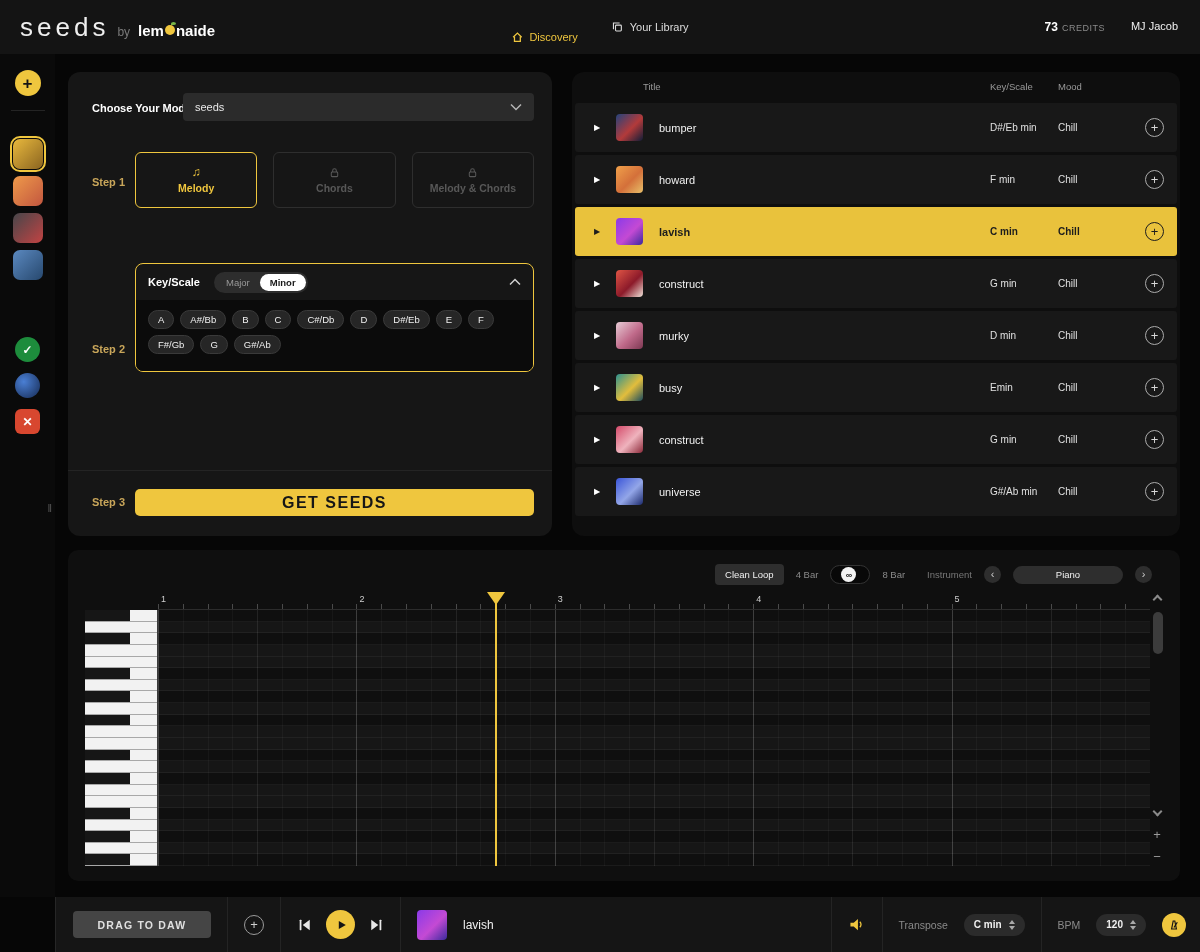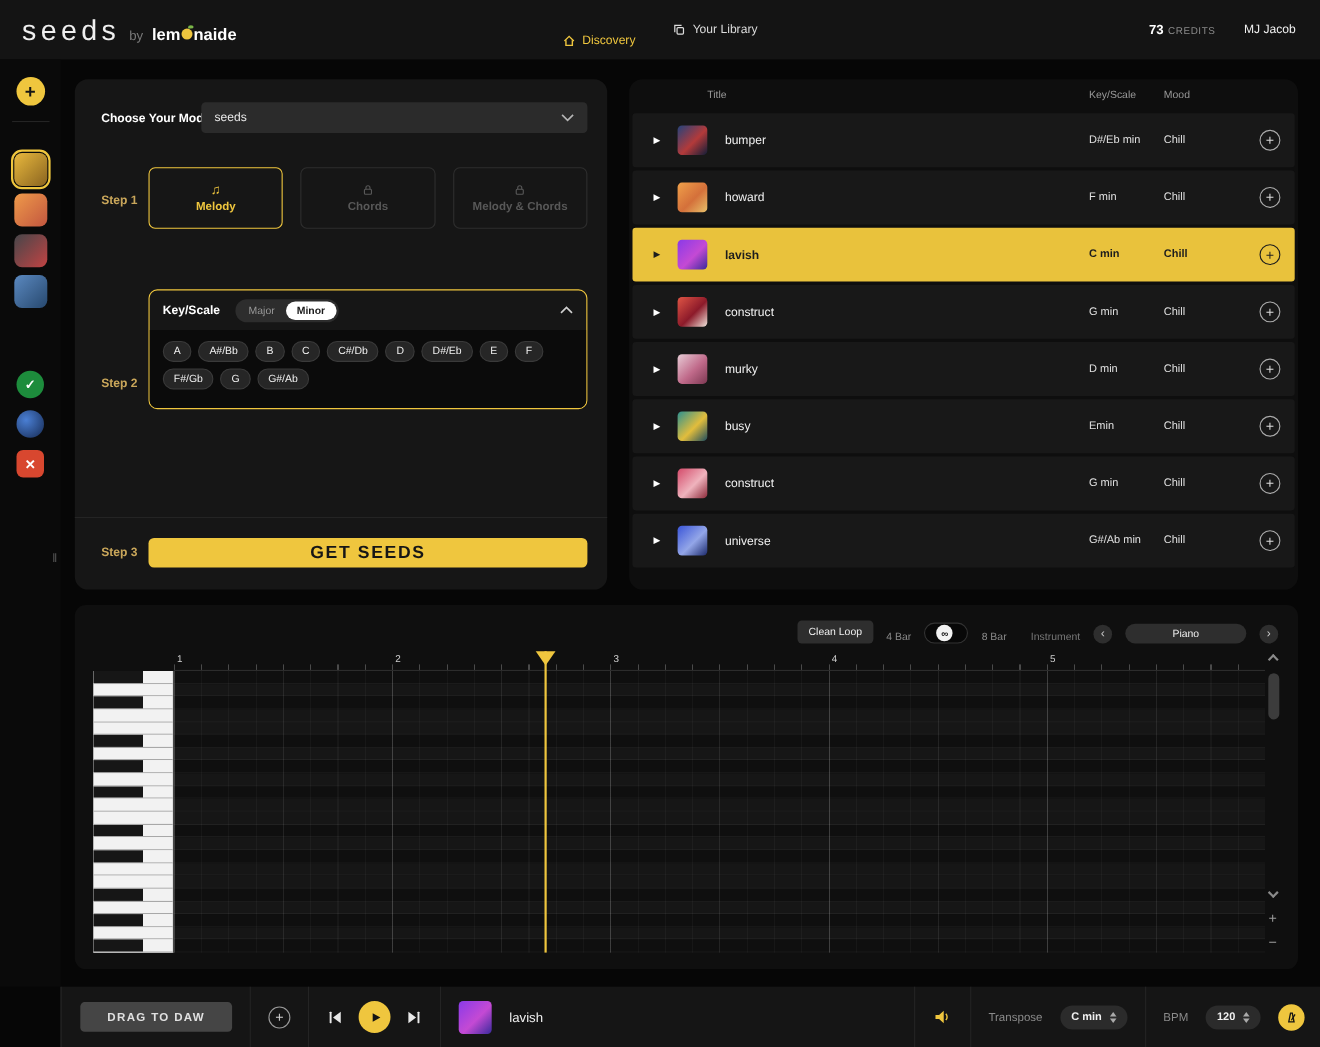--- a/index.html
+++ b/index.html
@@ -11,21 +11,21 @@
   .logo-wrap { display:flex; align-items:baseline; gap:8px; margin-left:20px; }
   .logo-main { font-size:26px; color:#efefef; letter-spacing:4px; font-weight:400; }
   .logo-by { font-size:12px; color:#7a7a7a; }
   .logo-brand { font-size:15px; font-weight:700; color:#fff; display:flex; align-items:center; }
   .lemon-dot { width:10px; height:10px; background:#EFC63E; border-radius:50%; display:inline-block; margin:0 1px; position:relative; top:0px; }
   .lemon-dot::after { content:""; position:absolute; top:-3px; left:6px; width:5px; height:3px; background:#7ab648; border-radius:50% 50% 50% 0; }
   .header-nav { position:absolute; left:50%; transform:translateX(-50%); display:flex; gap:34px; }
   .nav-item { display:flex; align-items:center; gap:6px; font-size:11px; color:#dcdcdc; cursor:pointer; }
   .nav-item.active { color:#EFC63E;margin-top:20px; }
   .nav-icon { display:flex; align-items:center; }
-  .header-right { margin-left:auto; display:flex; align-items:center; gap:26px; margin-right:22px; }
+  .header-right { margin-left:auto; display:flex; align-items:flex-start; gap:26px; margin-right:22px; }
   .credits { font-size:12px; font-weight:700; color:#fff; }
   .credits-unit { font-size:9px; color:#8a8a8a; font-weight:400; margin-left:4px; letter-spacing:0.5px; }
   .username { font-size:11px; color:#f0f0f0; }
 
   
   .sidebar { position:absolute; top:54px; left:0; width:55px; height:843px; background:#0a0a0a; display:flex; flex-direction:column; align-items:center; }
   .plus-btn { width:26px; height:26px; border-radius:50%; background:#EFC63E; color:#141414; font-size:17px; font-weight:700; display:flex; align-items:center; justify-content:center; margin-top:16px; line-height:1; }
   .side-sep { width:34px; height:1px; background:#242424; margin:14px 0 28px; }
   .side-icon { width:30px; height:30px; border-radius:7px; margin-bottom:7px; }
   .side-icon.active { outline:2px solid #EFC63E; outline-offset:1px; }
@@ -68,21 +68,21 @@
   .row-art { width:27px; height:27px; border-radius:4px; margin-left:10px; flex:none; }
   .row-title { margin-left:16px; font-size:11px; color:#f0f0f0; }
   .row-key { position:absolute; left:415px; font-size:10px; color:#e0e0e0; }
   .row-mood { position:absolute; left:483px; font-size:10px; color:#e0e0e0; }
   .lib-row.active .row-title, .lib-row.active .row-key, .lib-row.active .row-mood { color:#1d1d1d; font-weight:700; }
   .row-plus { position:absolute; right:13px; width:19px; height:19px; border:1.4px solid #ababab; border-radius:50%; display:flex; align-items:center; justify-content:center; font-size:13px; color:#d8d8d8; line-height:1; }
   .lib-row.active .row-plus { border-color:#1d1d1d; color:#1d1d1d; }
 
   
   .piano-panel { position:absolute; left:68px; top:550px; width:1112px; height:331px; background:#0f0f0f; border-radius:10px; }
-  .pr-controls { position:absolute; top:14px; right:18px; display:flex; align-items:flex-end; gap:12px;padding-left:12px; }
+  .pr-controls { position:absolute; top:14px; right:28px; display:flex; align-items:center; gap:12px;padding-left:12px; }
   .clean-loop { background:#2e2e2e; border-radius:4px; padding:5px 10px; font-size:9.5px; color:#f0f0f0; cursor:pointer; }
   .loop-label { font-size:9.5px; color:#8a8a8a; }
   .loop-toggle { width:40px; height:19px; background:#080808; border:1px solid #333; border-radius:10px; position:relative; cursor:pointer; }
   .loop-knob { position:absolute; left:10px; top:1px; width:15px; height:15px; background:#f2f2f2; border-radius:50%; display:flex; align-items:center; justify-content:center; font-size:9px; color:#111; font-weight:700; }
   .instr-label { font-size:9.5px; color:#777; margin-left:10px; }
   .instr-arrow { width:17px; height:17px; border-radius:50%; background:#2e2e2e; display:flex; align-items:center; justify-content:center; color:#ccc; font-size:11px; cursor:pointer; line-height:1; }
   .instr-pill { width:110px; height:18px; background:#2e2e2e; border-radius:9px; display:flex; align-items:center; justify-content:center; font-size:9.5px; color:#f0f0f0; cursor:pointer; }
   .roll { position:absolute; left:17px; top:42px; width:1083px; height:274px; }
   .ruler { position:absolute; left:73px; top:0; width:992px; height:18px; border-bottom:1px solid #2c2c2c; }
   .bar-num { position:absolute; top:2px; font-size:9px; color:#cfcfcf; }

